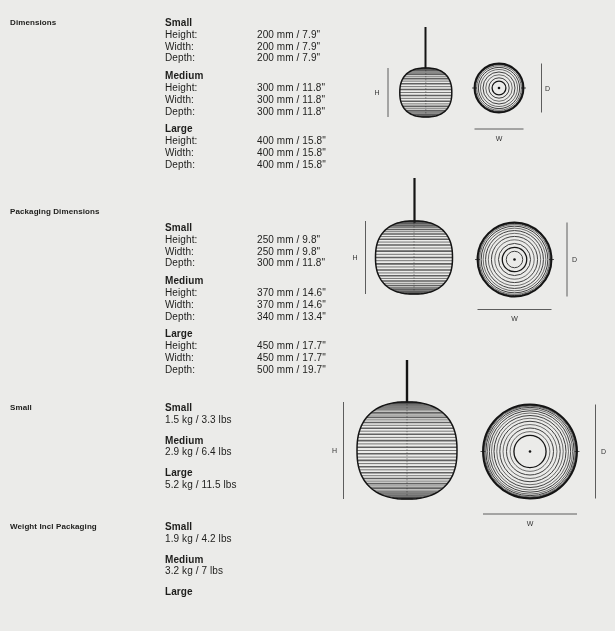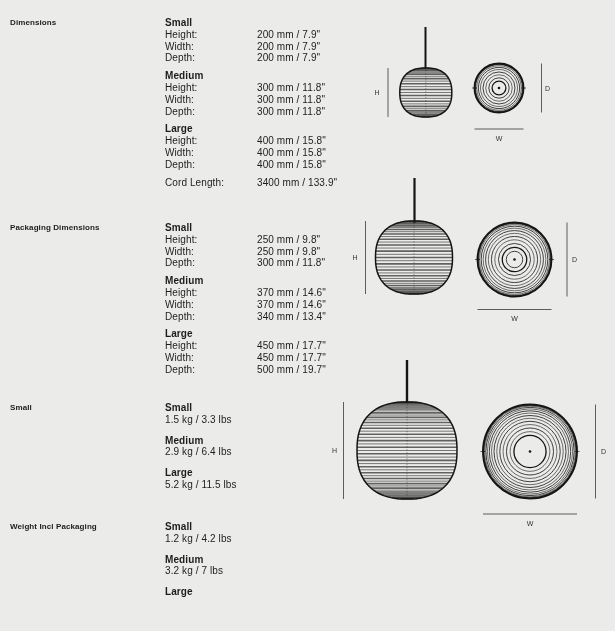--- a/index.html
+++ b/index.html
@@ -274,28 +274,22 @@
         </div>
         <div class="row">
           <span class="lbl">Width:</span>
           <span class="val">400 mm / 15.8"</span>
         </div>
         <div class="row">
           <span class="lbl">Depth:</span>
           <span class="val">400 mm / 15.8"</span>
         </div>
       </div>
-      <div class="grp" style="margin-top: 6px;">
-        <div class="row">
-          <span class="lbl">Cord Length:</span>
-          <span class="val">3400 mm / 133.9"</span>
-        </div>
-      </div>
     </div>
-    <div class="section-label" style="top: 222px;">Packaging Dimensions</div>
+    <div class="section-label" style="top: 206px;">Packaging Dimensions</div>
     <div class="col" style="top: 222px;">
       <div class="grp">
         <div class="grp-name">Small</div>
         <div class="row">
           <span class="lbl">Height:</span>
           <span class="val">250 mm / 9.8"</span>
         </div>
         <div class="row">
           <span class="lbl">Width:</span>
           <span class="val">250 mm / 9.8"</span>
@@ -348,21 +342,21 @@
       </div>
       <div class="grp" style="margin-top: 9px;">
         <div class="grp-name">Large</div>
         <div class="grp-text">5.2 kg / 11.5 lbs</div>
       </div>
     </div>
     <div class="section-label" style="top: 521px;">Weight Incl Packaging</div>
     <div class="col" style="top: 521px;">
       <div class="grp">
         <div class="grp-name">Small</div>
-        <div class="grp-text">1.2 kg / 4.2 lbs</div>
+        <div class="grp-text">1.9 kg / 4.2 lbs</div>
       </div>
       <div class="grp" style="margin-top: 9px;">
         <div class="grp-name">Medium</div>
         <div class="grp-text">3.2 kg / 7 lbs</div>
       </div>
       <div class="grp" style="margin-top: 9px;">
         <div class="grp-name">Large</div>
       </div>
     </div>
   </div>

